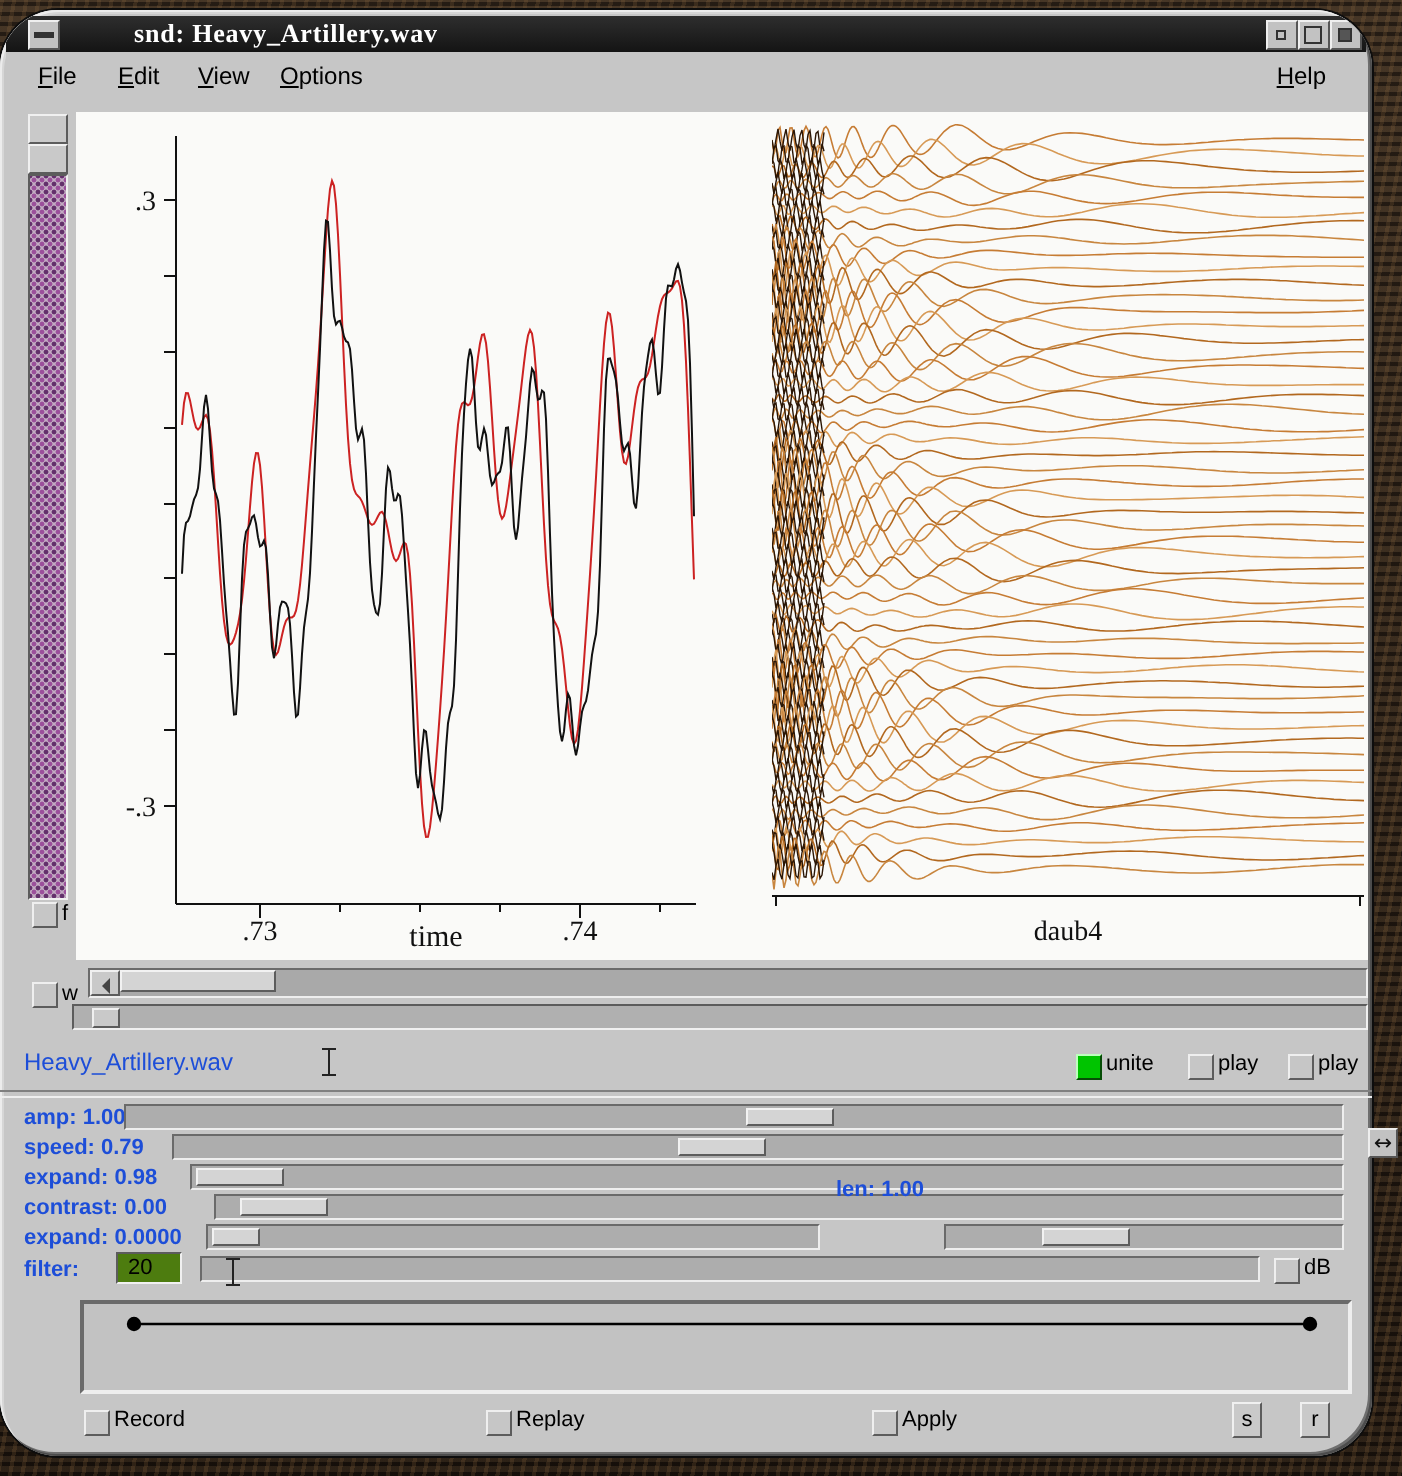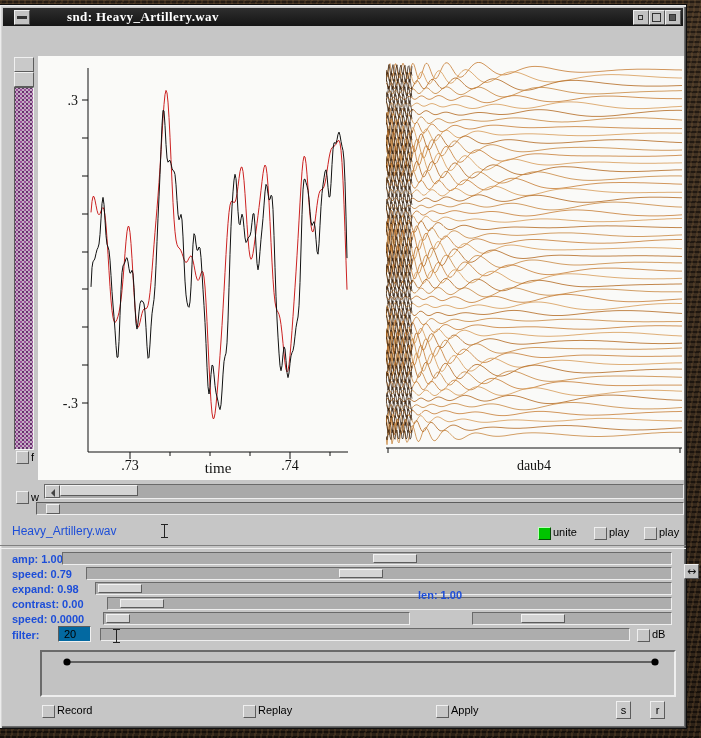--- a/index.html
+++ b/index.html
@@ -10,20 +10,21 @@
       repeating-linear-gradient(100deg, rgba(150,110,65,.20) 0 2px, rgba(0,0,0,0) 2px 6px),
       repeating-linear-gradient(0deg, rgba(18,12,8,.55) 0 2px, rgba(95,72,48,.28) 2px 5px),
       linear-gradient(180deg,#3c2f22,#1a130d);
   }
   .window{
     position:absolute;left:0;top:5px;width:686px;height:723px;
     background:#c6c6c6;overflow:hidden;
     box-shadow: inset 1px 1px 0 #ececec, inset 2px 2px 0 #d6d6d6,
                 inset -1px -1px 0 #4c4c4c, inset -2px -2px 0 #6e6e6e,
                 0 0 0 1px #0d0d0d;
+    border-radius: 29px;
   }
   .abs{position:absolute;}
   .raised{background:#c9c9c9;border:1px solid;border-color:#f0f0f0 #5c5c5c #5c5c5c #f0f0f0;}
   .sunken{background:#b0b0b0;border:1px solid;border-color:#5c5c5c #f0f0f0 #f0f0f0 #5c5c5c;}
   
   .titlebar{position:absolute;left:3px;top:3px;right:3px;height:18px;background:linear-gradient(#2e2e2e,#141414);}
   .tb-title{position:absolute;left:64px;top:1px;color:#fff;font:bold 13px "Liberation Serif",serif;letter-spacing:.4px;white-space:nowrap;}
   .tb-btn{position:absolute;top:2px;width:14px;height:13px;background:#c2c2c2;border:1px solid;border-color:#efefef #555 #555 #efefef;}
   .tb-btn::after{content:"";position:absolute;background:#c2c2c2;border:1px solid #333;}
   .tb-menu::after{left:2px;top:5px;width:8px;height:1px;background:#333;}
@@ -49,39 +50,46 @@
   .trough{background:#a9a9a9;border:1px solid;border-color:#6a6a6a #eee #eee #6a6a6a;}
   .thumb{position:absolute;top:1px;height:11px;background:#d4d4d4;border:1px solid;border-color:#f2f2f2 #5c5c5c #5c5c5c #f2f2f2;box-sizing:border-box;}
   .arrowL{width:0;height:0;border:4px solid transparent;border-right-color:#444;position:absolute;left:1px;top:3px;}
   
   .rlabel{position:absolute;font:bold 11px "Liberation Sans",sans-serif;color:#1d4ed8;white-space:nowrap;}
   .track{position:absolute;height:13px;box-sizing:border-box;background:#adadad;border:1px solid;border-color:#6a6a6a #eee #eee #6a6a6a;}
   .cb{position:absolute;width:11px;height:11px;background:#c6c6c6;border:1px solid;border-color:#efefef #5c5c5c #5c5c5c #efefef;}
   .cb.on{background:#00c400;border-color:#bdffbd #064d06 #064d06 #bdffbd;}
   .cblabel{position:absolute;font:11px "Liberation Sans",sans-serif;color:#000;white-space:nowrap;}
   .ibeam{position:absolute;width:7px;height:12px;border-top:1px solid #222;border-bottom:1px solid #222;background:linear-gradient(#222,#222) center/1px 100% no-repeat;}
-  .ftext{position:absolute;box-sizing:border-box;background:#0369a1;border:1px solid;border-color:#5c5c5c #f0f0f0 #f0f0f0 #5c5c5c;font:11px "Liberation Sans",sans-serif;padding:0 0 0 5px;color:#000;}
+  .ftext{position:absolute;box-sizing:border-box;background:#4d7c0f;border:1px solid;border-color:#5c5c5c #f0f0f0 #f0f0f0 #5c5c5c;font:11px "Liberation Sans",sans-serif;padding:0 0 0 5px;color:#000;}
   .groove{position:absolute;left:0;right:0;height:2px;border-top:1px solid #808080;border-bottom:1px solid #efefef;}
   .btn{position:absolute;width:15px;height:18px;background:#c9c9c9;border:1px solid;border-color:#f0f0f0 #5c5c5c #5c5c5c #f0f0f0;font:11px "Liberation Sans",sans-serif;text-align:center;line-height:16px;box-sizing:border-box;}
   .envbox{position:absolute;left:40px;top:645px;width:636px;height:47px;background:#c2c2c2;border:2px solid;border-color:#6a6a6a #eee #eee #6a6a6a;box-sizing:border-box;}
   .earrow{position:absolute;left:684px;top:564px;width:15px;height:15px;background:#c2c2c2;border:1px solid;border-color:#eee #555 #555 #eee;color:#111;font:11px "DejaVu Sans",sans-serif;text-align:center;line-height:13px;box-sizing:border-box;}
 </style>
 </head>
 <body>
 
 <div class="window">
 
   <div class="titlebar">
     <div class="tb-btn tb-menu" style="left:11px"></div>
     <div class="tb-title">snd: Heavy_Artillery.wav</div>
     <div class="tb-btn tb-min" style="right:34px"></div>
     <div class="tb-btn tb-max" style="right:18px"></div>
     <div class="tb-btn tb-close" style="right:2px"></div>
   </div>
 
+  <div class="menubar">
+    <div class="menuitem" style="left:12px"><span class="mn">F</span><span>ile</span></div>
+    <div class="menuitem" style="left:52px"><span class="mn">E</span><span>dit</span></div>
+    <div class="menuitem" style="left:92px"><span class="mn">V</span><span>iew</span></div>
+    <div class="menuitem" style="left:133px"><span class="mn">O</span><span>ptions</span></div>
+    <div class="menuitem" style="right:16px"><span class="mn">H</span><span>elp</span></div>
+  </div>
 
   <div class="abs raised" style="left:14px;top:52px;width:18px;height:13px"></div>
   <div class="abs raised" style="left:14px;top:67px;width:18px;height:13px"></div>
   <div class="abs vstipple" style="left:14px;top:82px;width:18px;height:361px"></div>
   <span class="cb" style="left:16px;top:446px"></span>
   <span class="cblabel" style="left:31px;top:446px">f</span>
   <span class="cb" style="left:16px;top:486px"></span>
   <span class="cblabel" style="left:31px;top:486px">w</span>
 
   <div class="graph-panel">
@@ -271,21 +279,21 @@
   <span class="rlabel" style="left:12px;top:578px">expand: 0.98</span>
   <div class="track" style="left:95px;top:577px;width:577px">
     <div class="thumb" style="left:2px;width:44px;height:9px"></div>
   </div>
 
   <span class="rlabel" style="left:12px;top:593px">contrast: 0.00</span>
   <div class="track" style="left:107px;top:592px;width:565px">
     <div class="thumb" style="left:12px;width:44px;height:9px"></div>
   </div>
 
-  <span class="rlabel" style="left:12px;top:608px">speed: 0.0000</span>
+  <span class="rlabel" style="left:12px;top:608px">expand: 0.0000</span>
   <div class="track" style="left:103px;top:607px;width:307px">
     <div class="thumb" style="left:2px;width:24px;height:9px"></div>
   </div>
   <span class="rlabel" style="left:418px;top:584px">len: 1.00</span>
   <div class="track" style="left:472px;top:607px;width:200px">
     <div class="thumb" style="left:48px;width:44px;height:9px"></div>
   </div>
 
   <span class="rlabel" style="left:12px;top:624px">filter:</span>
   <input class="ftext" style="left: 58px; top: 621px; width: 33px; height: 16px;" value="20">

